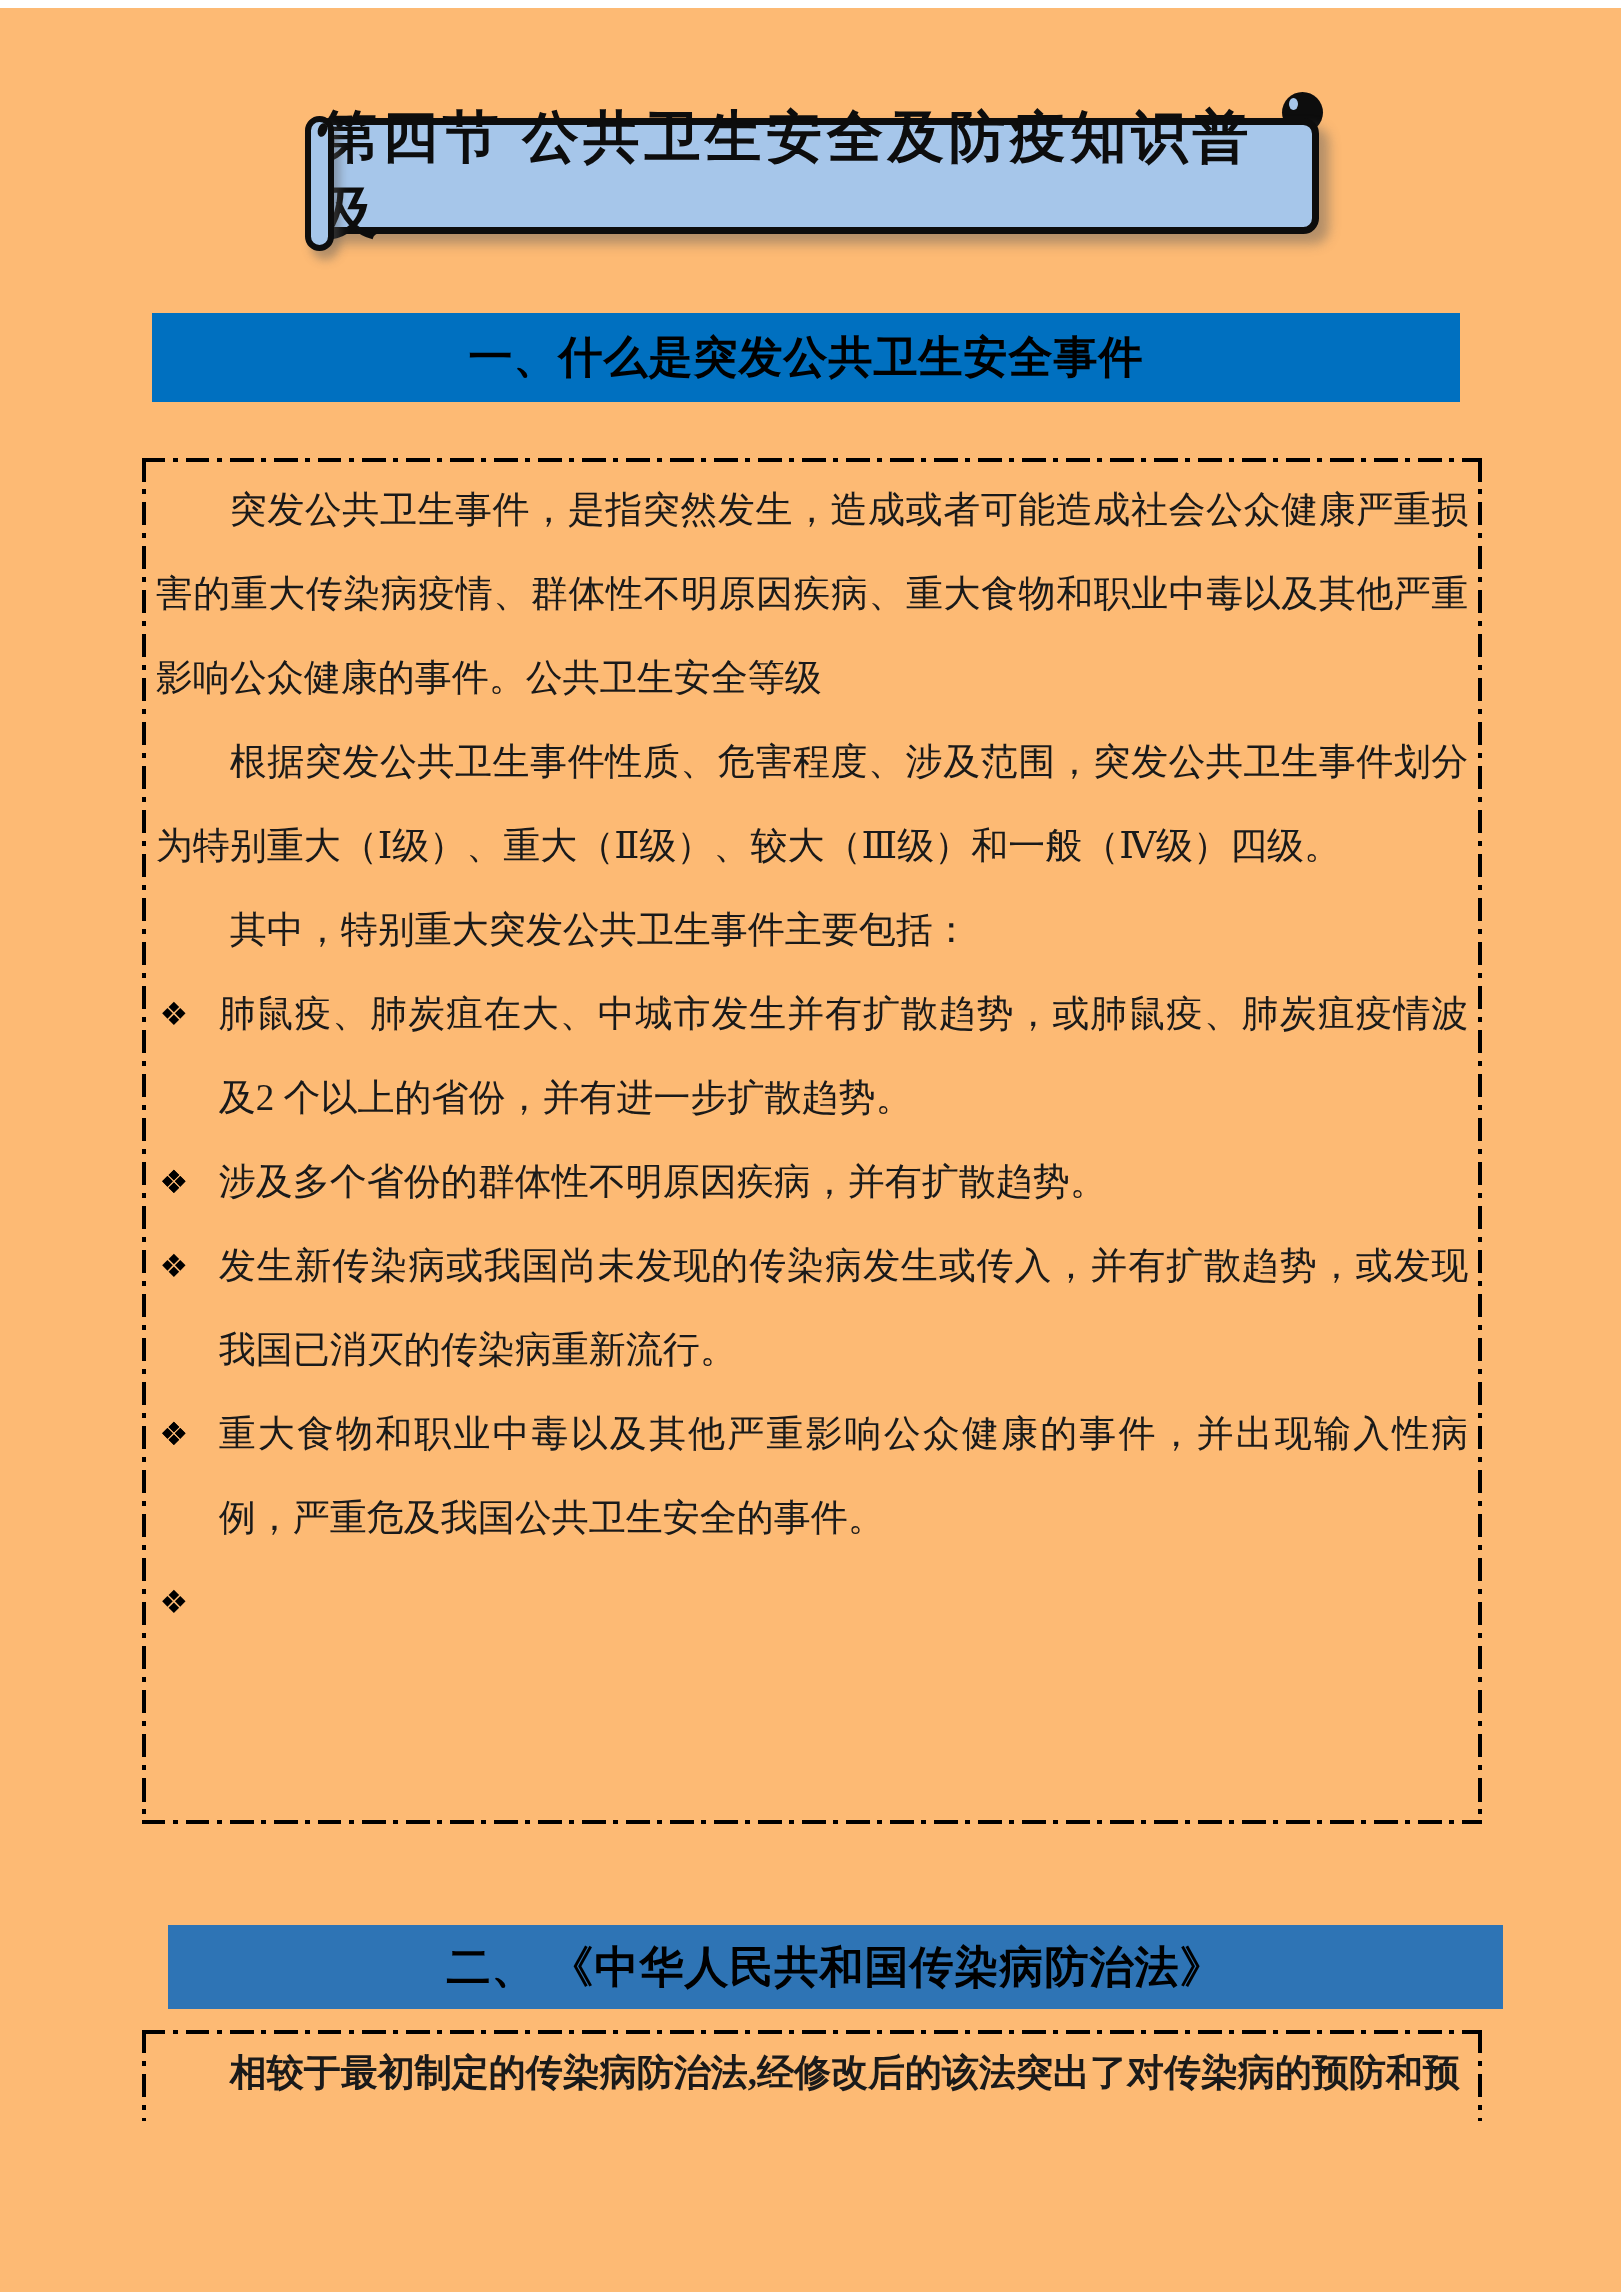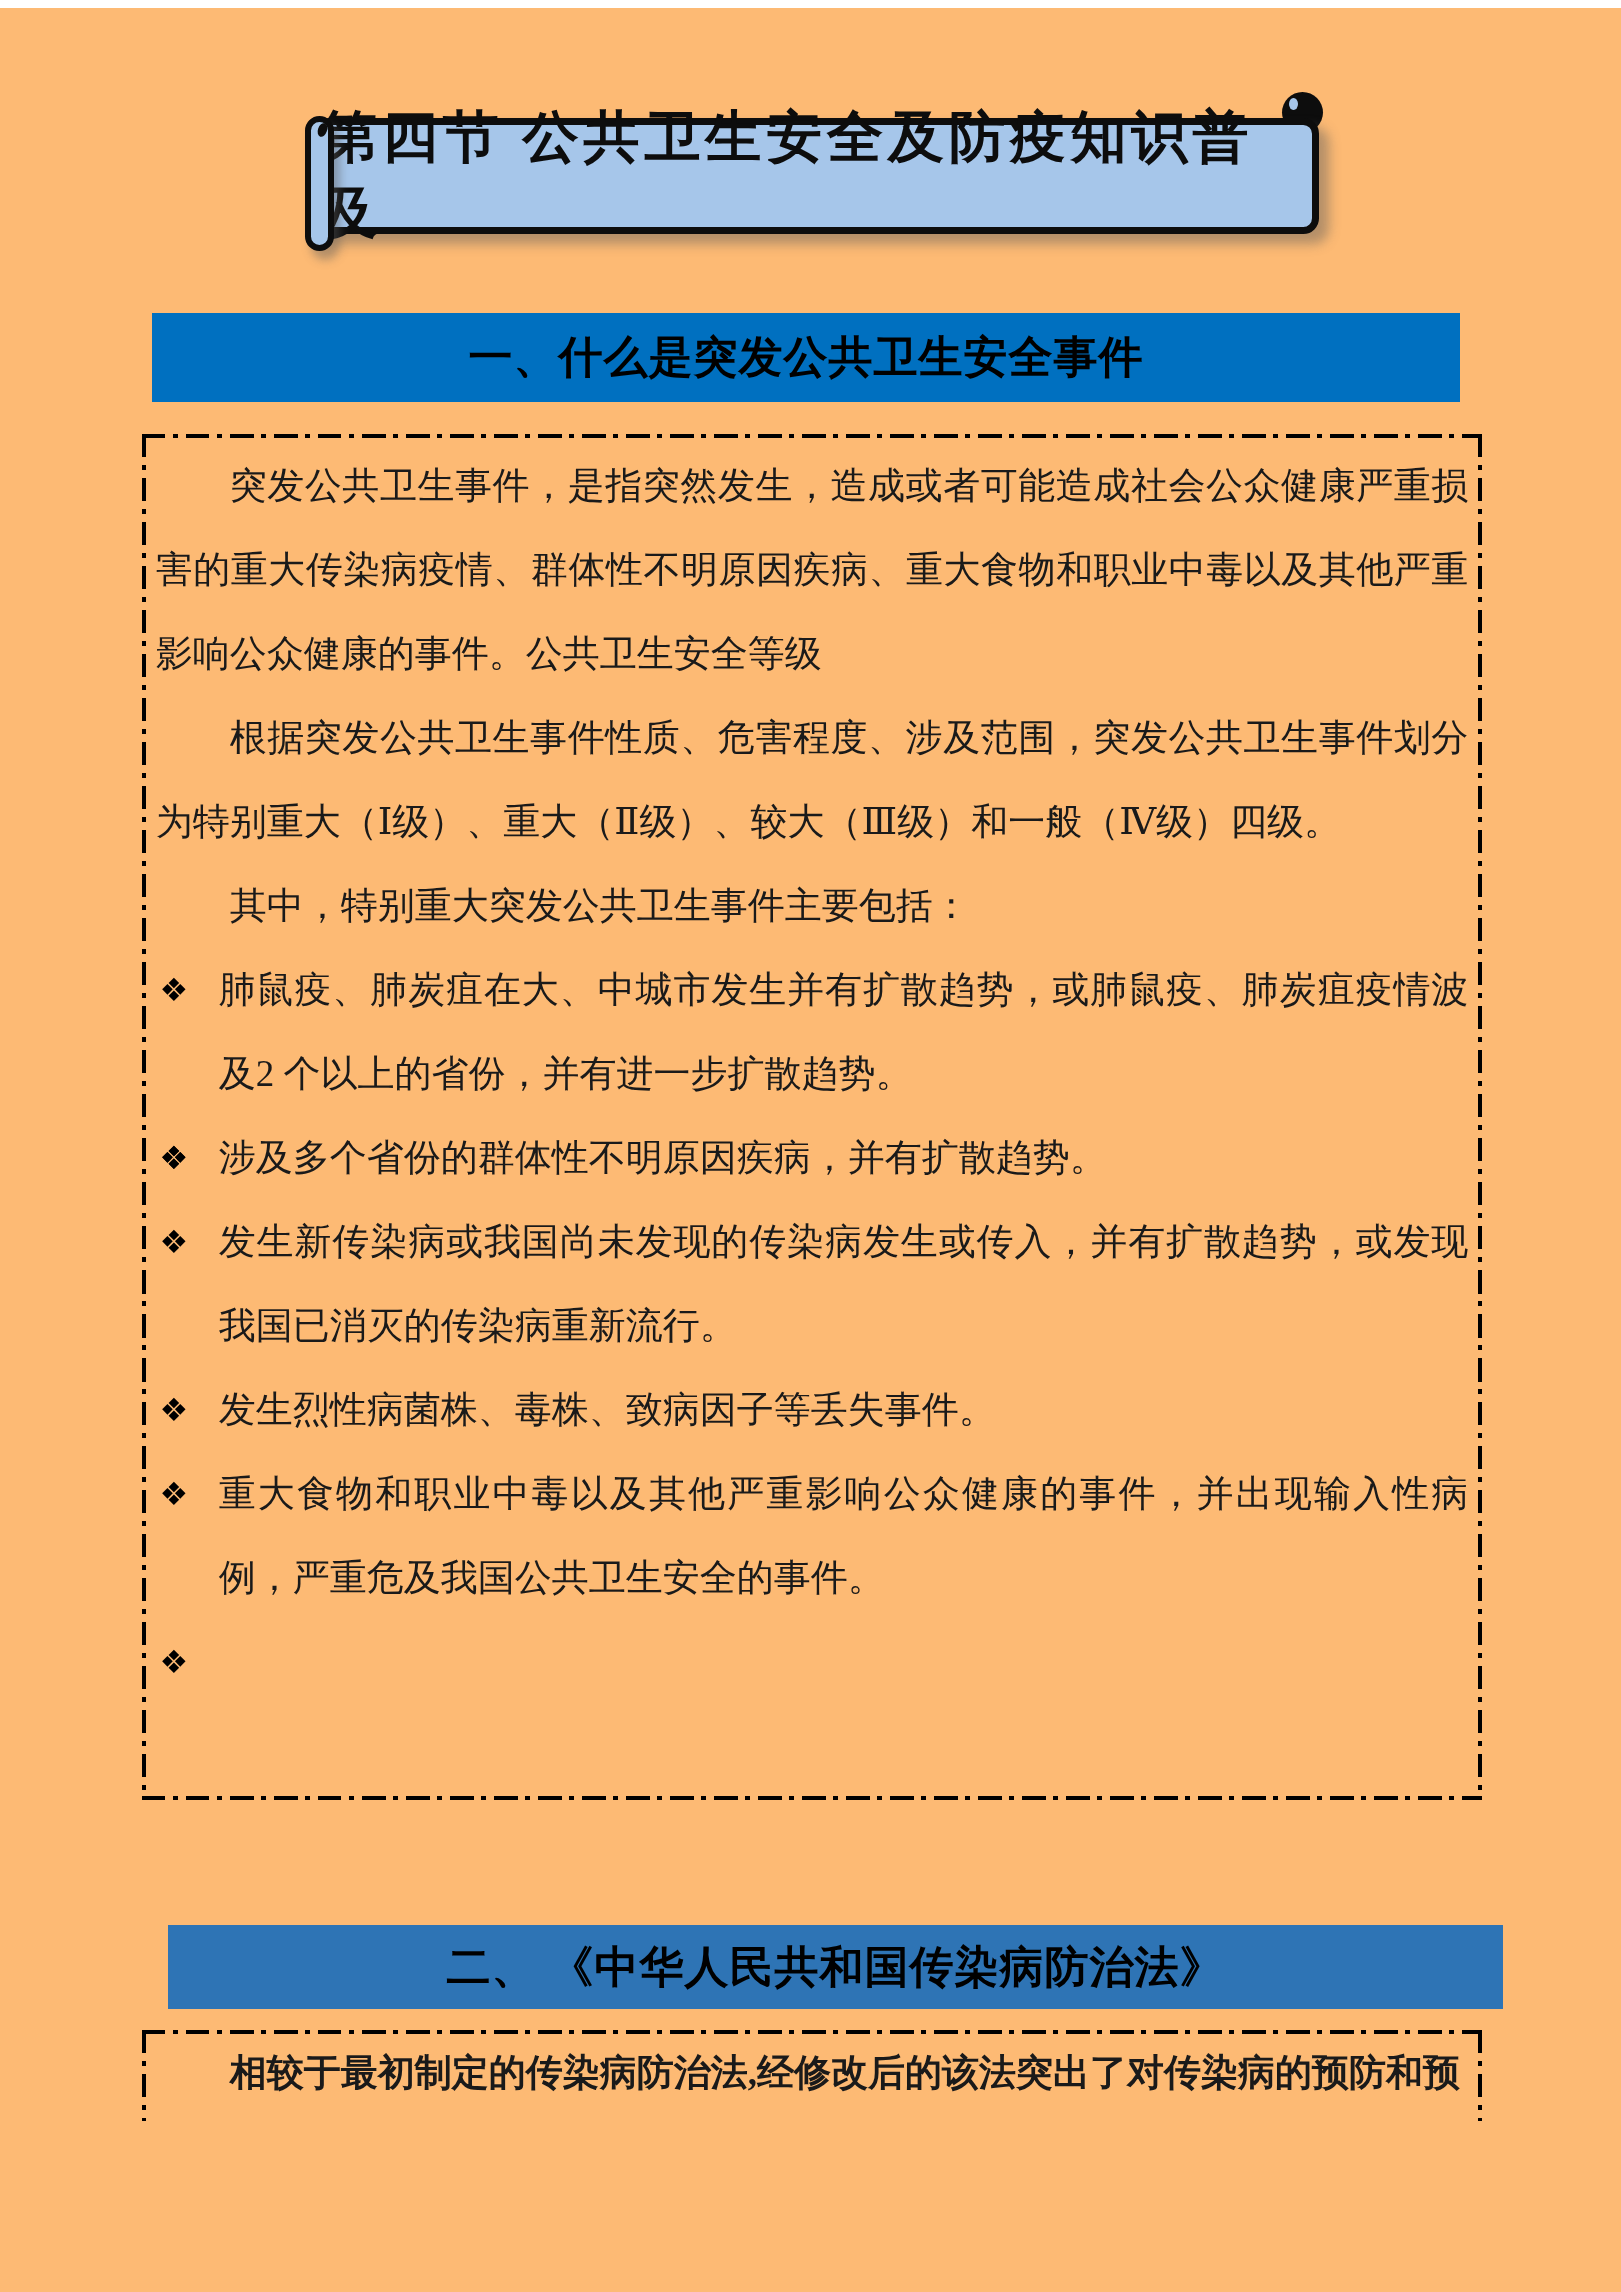--- a/index.html
+++ b/index.html
@@ -75,21 +75,21 @@
     font-size: 44px;
     color: #000000;
     letter-spacing: 1px;
     text-align: right;
   }
   .heading-1 { left: 152px; top: 305px; width: 1308px; height: 89px; background: #0070c0; }
   .heading-2 { left: 168px; top: 1917px; width: 1335px; height: 84px; background: #2e74b5; }
 
   
   .dbox { position: absolute; box-sizing: border-box; }
-  .dbox-1 { left: 142px; top: 426px; width: 1340px; height: 1366px; padding: 9.8px 13.7px 0 13.7px; }
+  .dbox-1 { left: 142px; top: 450px; width: 1340px; height: 1366px; padding: 9.8px 13.7px 0 13.7px; }
   .dbox-2 { left: 142px; top: 2022px; width: 1340px; height: 91px; padding: 5.9px 13.7px 0 13.7px; }
   .dd-edge { position: absolute; z-index: 1; }
   .dd-top    { left: 0; top: 0; width: 100%; height: 3.9px;
                background: repeating-linear-gradient(90deg, #000 0 23.5px, transparent 23.5px 31px, #000 31px 36px, transparent 36px 44px); }
   .dd-bottom { left: 0; bottom: 0; width: 100%; height: 3.9px;
                background: repeating-linear-gradient(90deg, #000 0 23.5px, transparent 23.5px 31px, #000 31px 36px, transparent 36px 44px); }
   .dd-left   { left: 0; top: 0; width: 3.9px; height: 100%;
                background: repeating-linear-gradient(180deg, #000 0 23.5px, transparent 23.5px 31px, #000 31px 36px, transparent 36px 44px); }
   .dd-right  { right: 0; top: 0; width: 3.9px; height: 100%;
                background: repeating-linear-gradient(180deg, #000 0 23.5px, transparent 23.5px 31px, #000 31px 36px, transparent 36px 44px); }
@@ -160,21 +160,20 @@
       <li class="bullet-item">
         <span class="bullet-mark">❖</span>
         <span>涉及多个省份的群体性不明原因疾病，并有扩散趋势。</span>
       </li>
       <li class="bullet-item">
         <span class="bullet-mark">❖</span>
         <span>发生新传染病或我国尚未发现的传染病发生或传入，并有扩散趋势，或发现我国已消灭的传染病重新流行。</span>
       </li>
       <li class="bullet-item">
         <span class="bullet-mark">❖</span>
-        <span>发生烈性病菌株、毒株、致病因子等丢失事件。</span>
       </li>
       <li class="bullet-item">
         <span class="bullet-mark">❖</span>
         <span>重大食物和职业中毒以及其他严重影响公众健康的事件，并出现输入性病例，严重危及我国公共卫生安全的事件。</span>
       </li>
       <li class="bullet-item">
         <span class="bullet-mark">❖</span>
       </li>
     </ul>
   </div>

